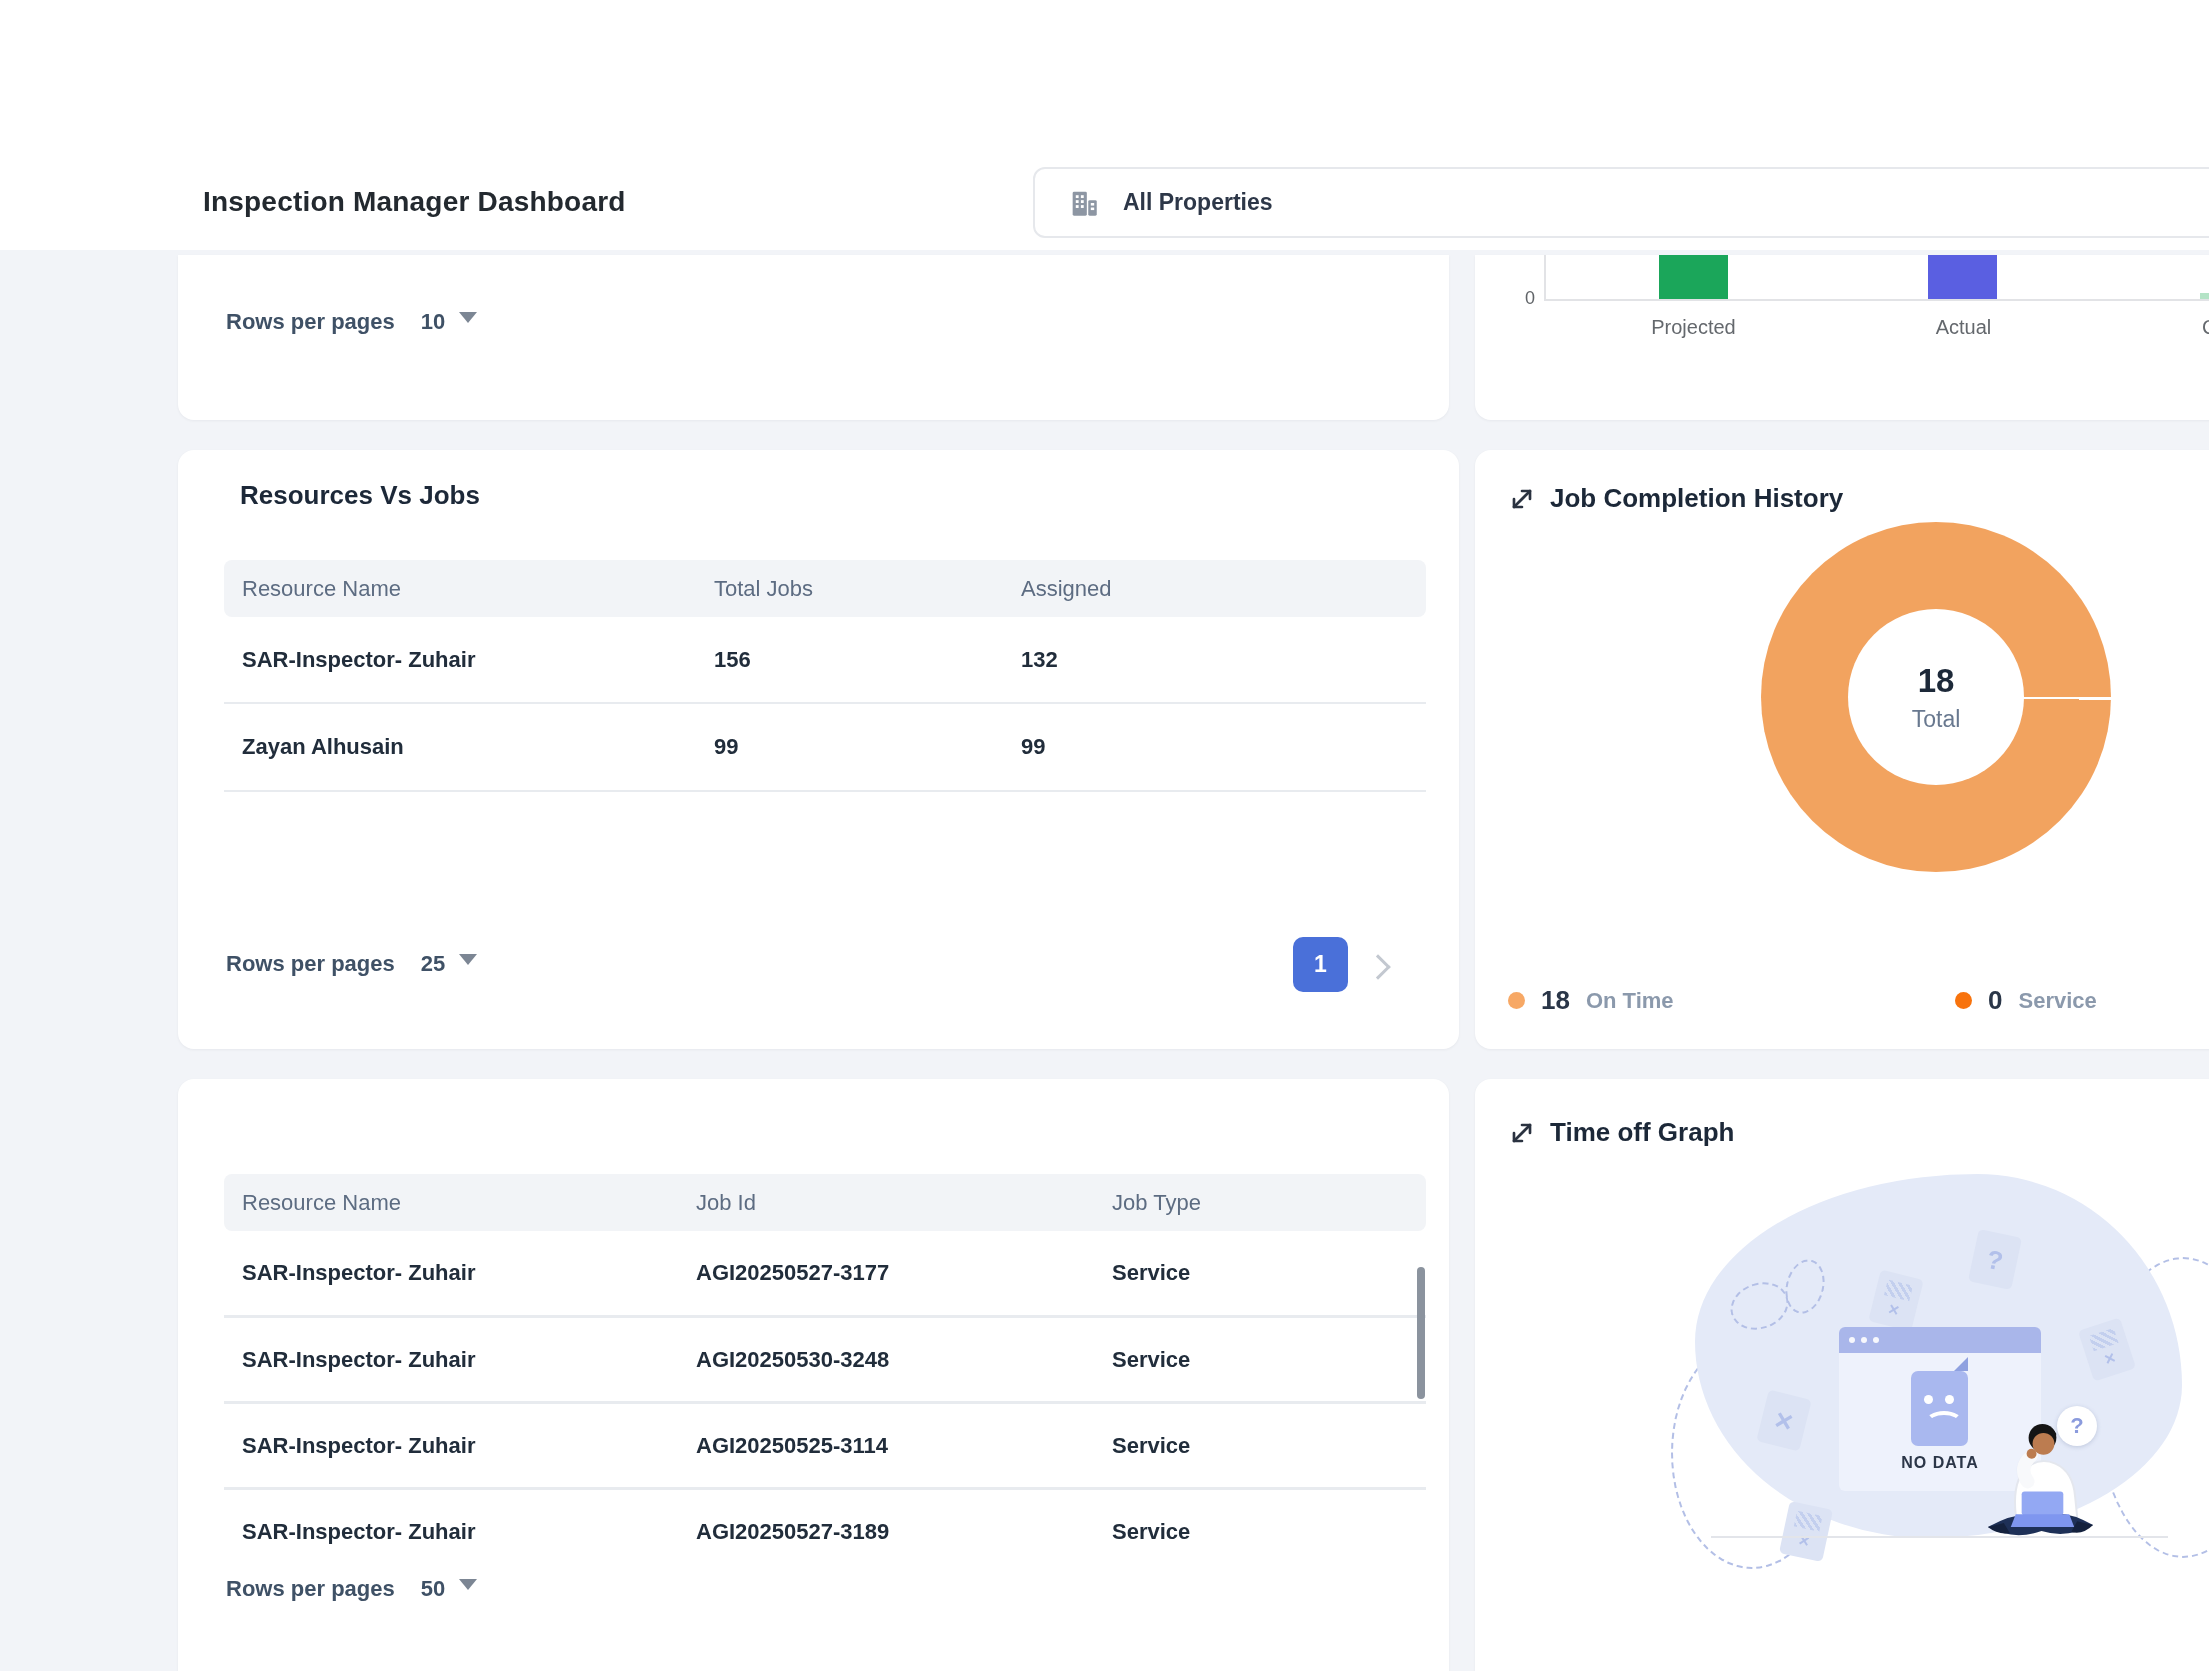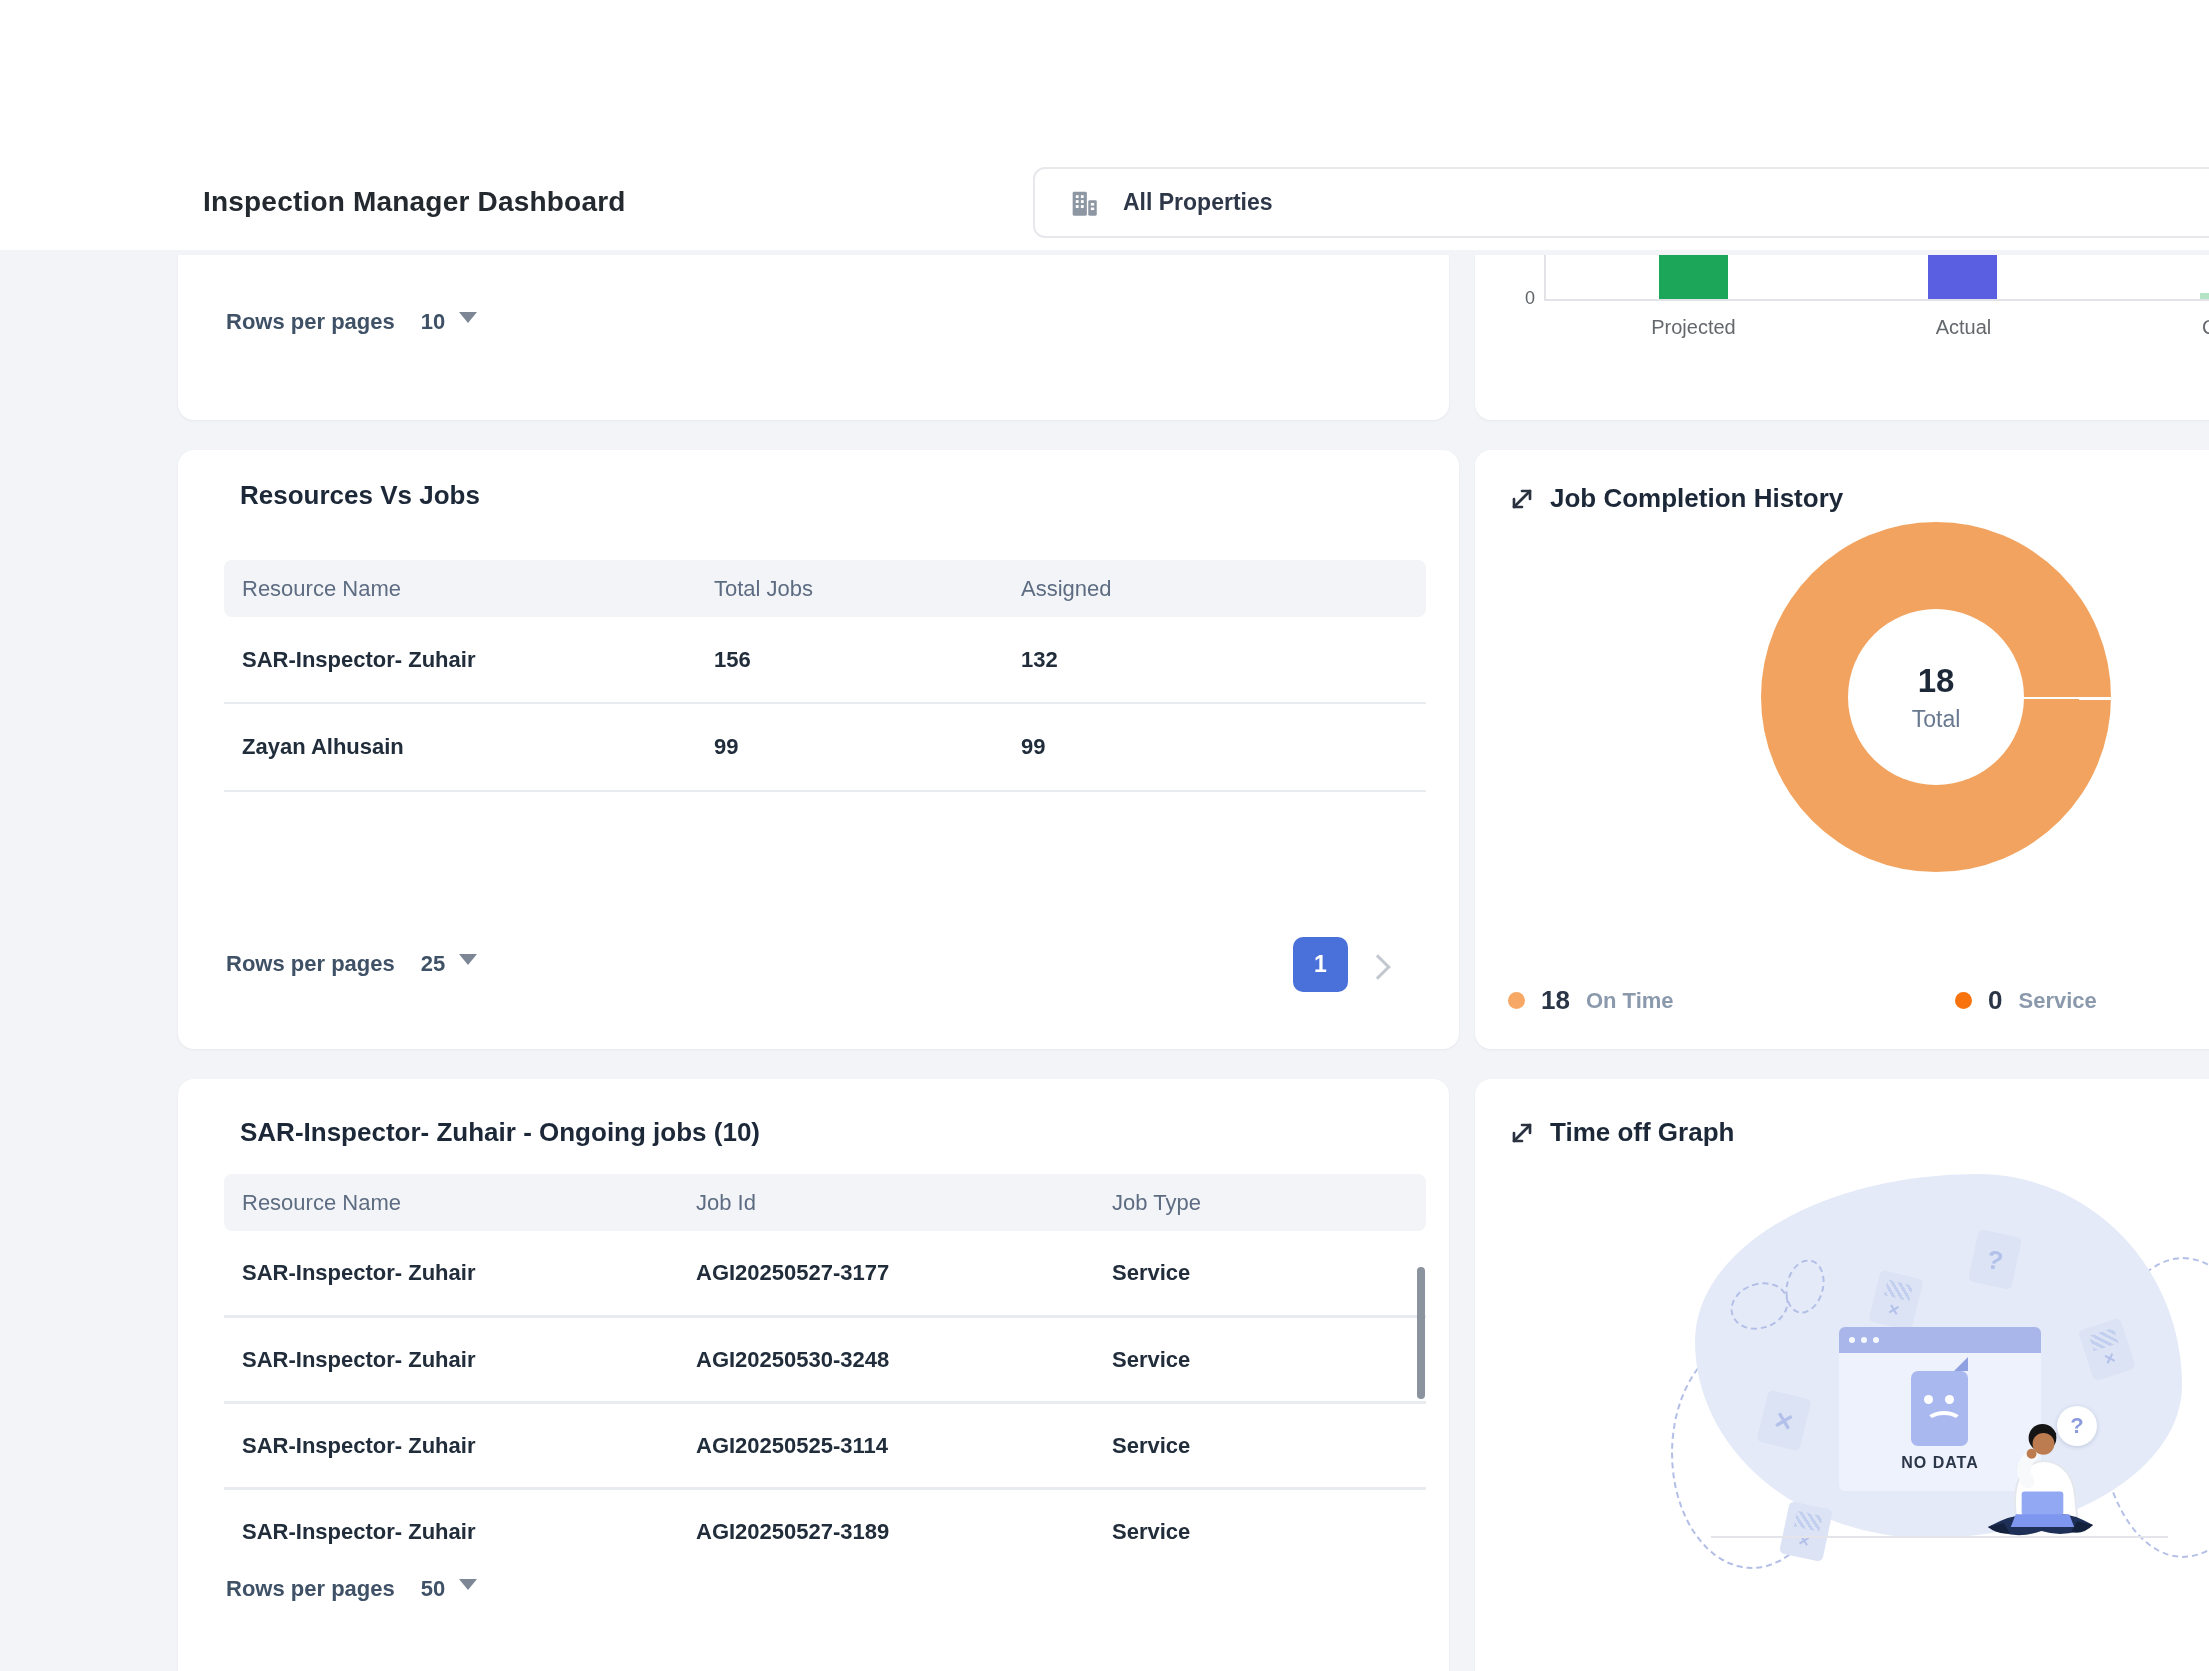--- a/index.html
+++ b/index.html
@@ -196,21 +196,20 @@
       <span class="legend-lbl">On Time</span>
     </div>
     <div class="legend-item" style="left:480px;top:535px;">
       <span class="legend-dot" style="background:#f8730d;"></span>
       <span class="legend-val">0</span>
       <span class="legend-lbl">Service</span>
     </div>
   </div>
 
   <div class="card" style="left:178px;top:1079px;width:1271px;height:634px;border-radius:16px 16px 0 0;">
-    <div class="card-title" style="left:62px;top:38px;">SAR-Inspector- Zuhair - Ongoing jobs (10)</div>
 
     <div class="tbl-head" style="left:46px;top:95px;width:1202px;height:57px;">
       <span class="th j1">Resource Name</span>
       <span class="th j2">Job Id</span>
       <span class="th j3">Job Type</span>
     </div>
 
     <div class="trow" style="left:46px;top:152px;width:1202px;height:83px;">
       <span class="td j1">SAR-Inspector- Zuhair</span>
       <span class="td j2">AGI20250527-3177</span>

